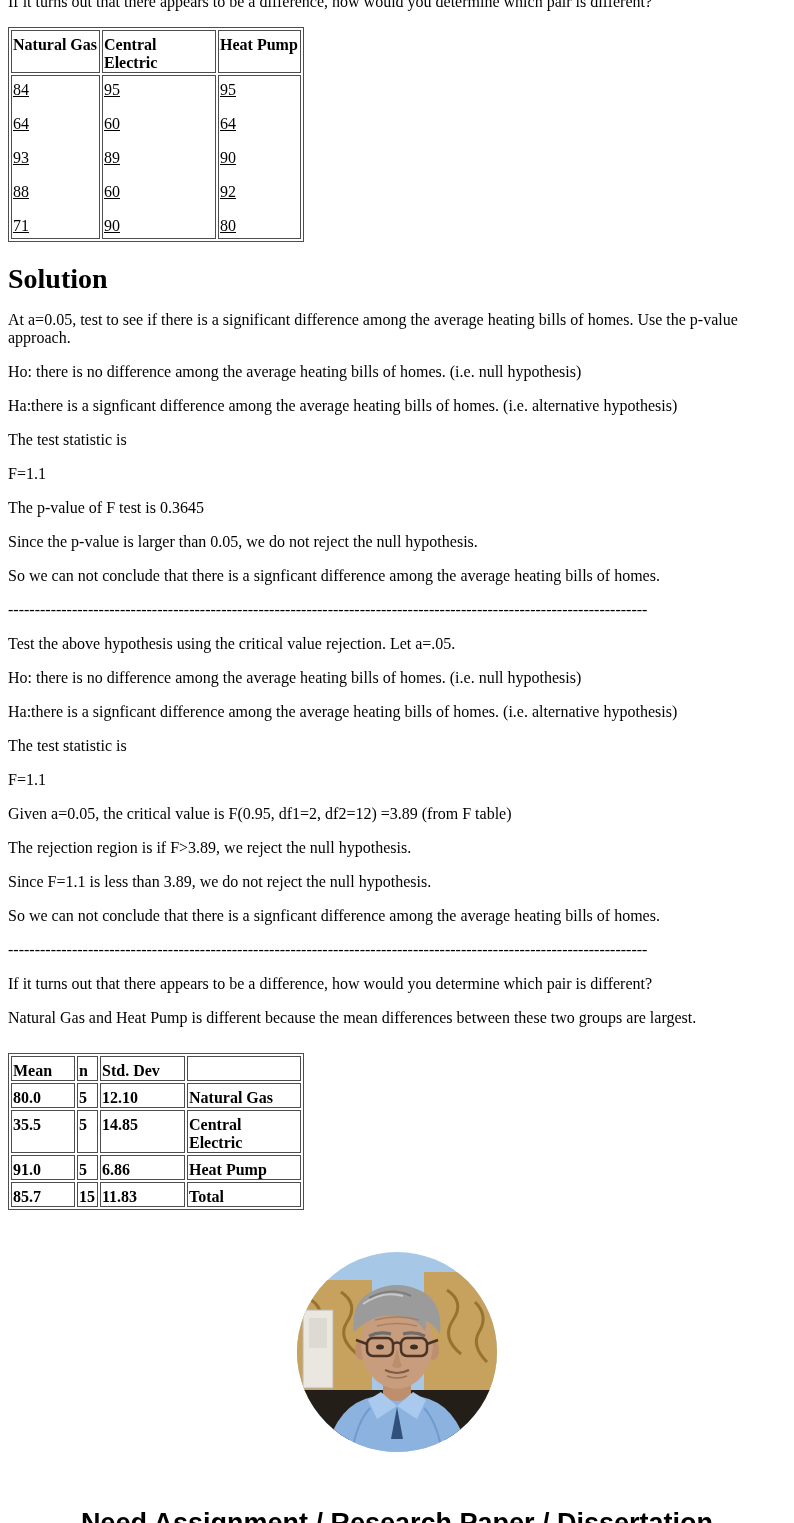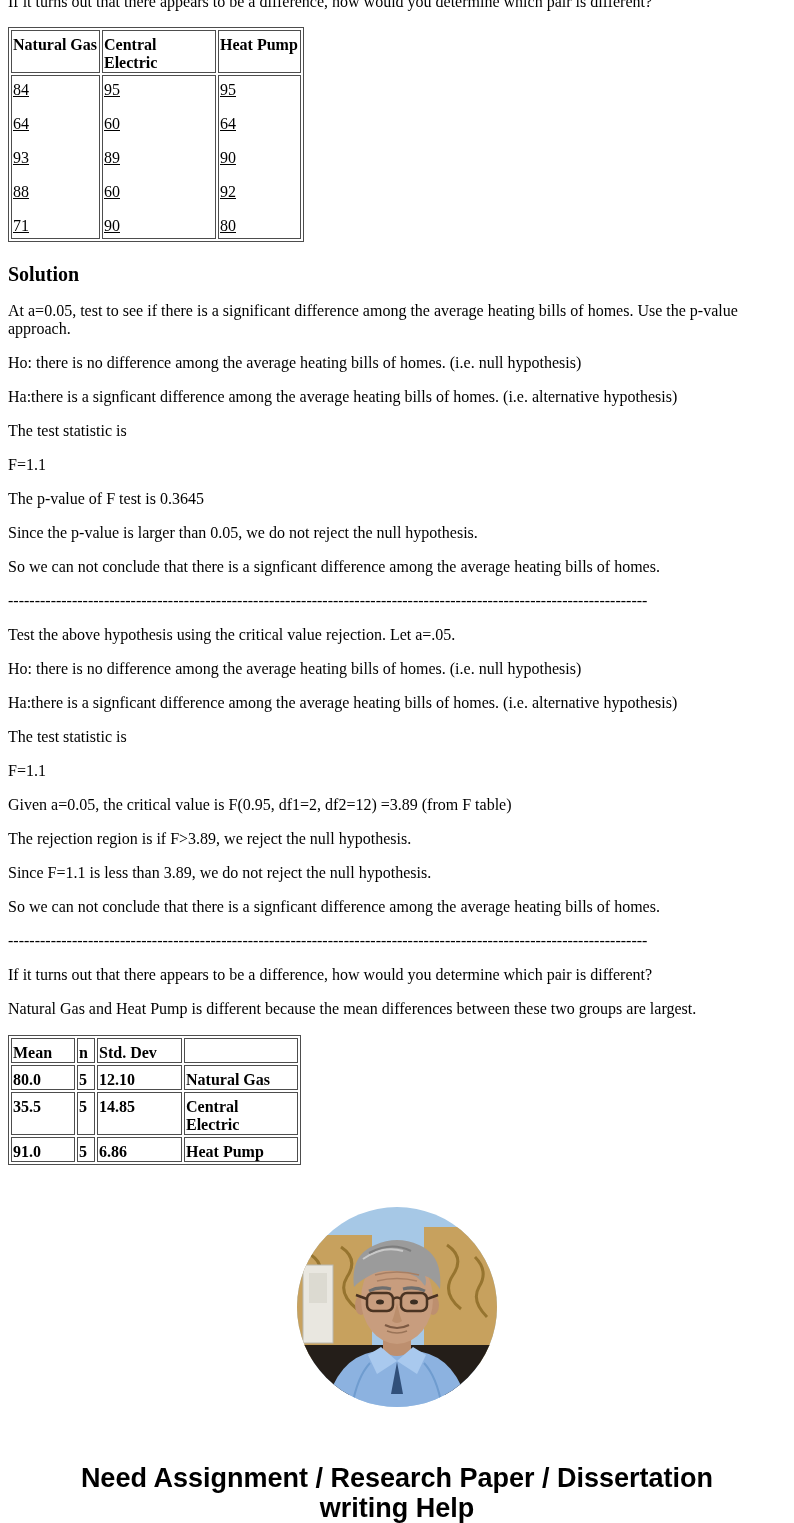--- a/index.html
+++ b/index.html
@@ -12,42 +12,42 @@
     font-size: 16px;
     line-height: 1.125;
   }
   .page { padding: 0 8px 24px 8px; overflow: hidden; }
 
   p.txt { margin: 16px 0; }
   p.b { font-weight: normal; }
   p.clip-top { margin-top: -7px; }
   p.divider { letter-spacing: 0; white-space: nowrap; overflow: hidden; }
 
-  h2.solution-h { font-size: 20px; font-weight: bold; margin: 21px 0 16px 0; }
+  h2.solution-h { font-size: 28px; font-weight: bold; margin: 21px 0 16px 0; }
 
   table.grid {
     border-collapse: separate;
     border-spacing: 2px;
     border: 1px solid #4d4d4d;
     margin: 14px 0 2px 0;
   }
   table.grid th, table.grid td {
     border: 1px solid #4d4d4d;
     padding: 5px 2px 0 1px;
     text-align: left;
     vertical-align: top;
     font-size: 16px;
   }
   table.grid th { font-weight: bold; }
 
   .c1 { width: 89px; } .c2 { width: 114px; } .c3 { width: 83px; }
   .stack p { margin: 0 0 16px 0; text-decoration: underline; }
   .stack p:last-child { margin-bottom: 3px; }
 
-  table.summary { margin-top: 17px; }
+  table.summary { margin-top: 26px; }
   table.summary th, table.summary td { font-weight: bold; }
   .s1 { width: 64px; } .s2 { width: 18px; } .s3 { width: 85px; } .s4 { width: 114px; }
 
   .avatar-wrap { text-align: center; margin-top: 42px; }
   .avatar-wrap svg { display: inline-block; }
 
   .footer {
     margin-top: 52px;
     text-align: center;
     font-family: "Liberation Sans", sans-serif;
@@ -148,20 +148,26 @@
         <td>35.5</td>
         <td>5</td>
         <td>14.85</td>
         <td>Central Electric</td>
       </tr>
       <tr>
         <td>91.0</td>
         <td>5</td>
         <td>6.86</td>
         <td>Heat Pump</td>
+      </tr>
+      <tr>
+        <td>85.7</td>
+        <td>15</td>
+        <td>11.83</td>
+        <td>Total</td>
       </tr>
     </tbody>
   </table>
 
   <div class="avatar-wrap">
     <svg width="200" height="200" viewBox="0 0 200 200">
       <defs>
         <clipPath id="cp">
             <circle cx="100" cy="100" r="100"></circle>
           </clipPath>

